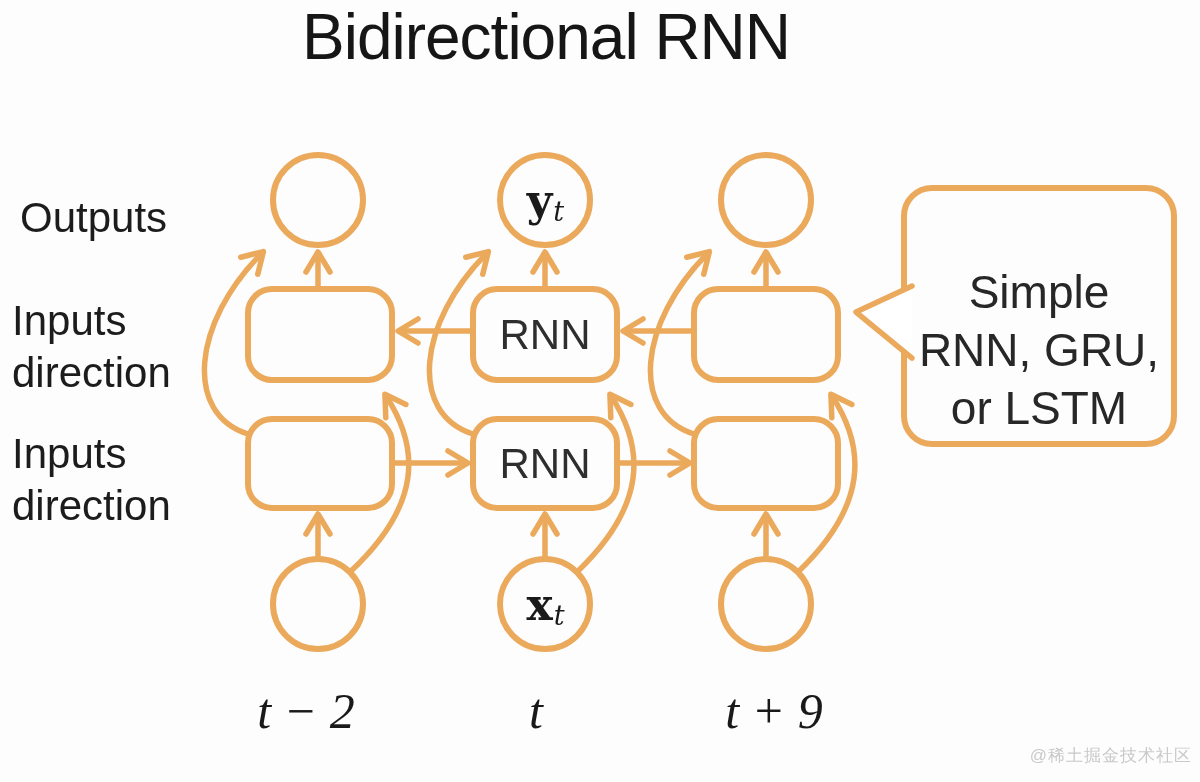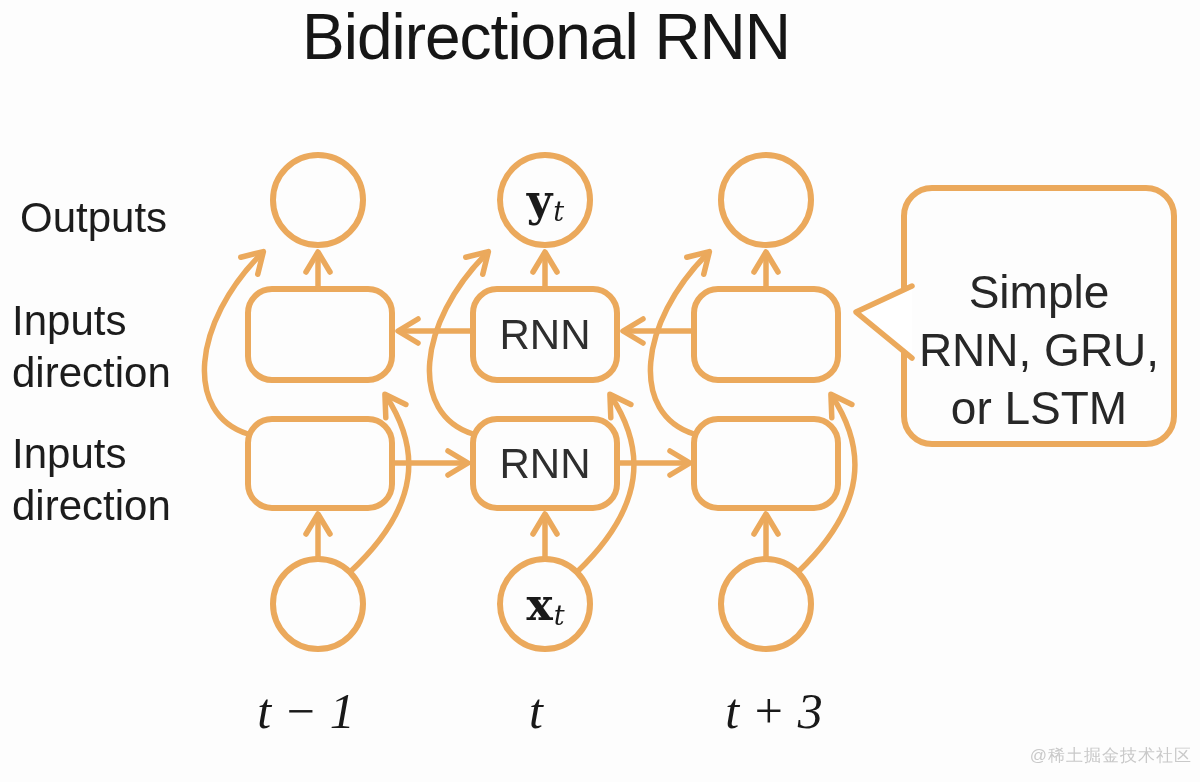--- a/index.html
+++ b/index.html
@@ -123,18 +123,18 @@
   </div>
   <div class="txt mathnode" style="left:495px; top:576px; width:100px; height:56px;">
     <span class="sym">x</span>
       <span class="subt">t</span>
   </div>
 
   <div class="txt callout-text" style="left:904px; top:227px;margin-top:36px;">Simple
 RNN, GRU,
 or LSTM</div>
 
-  <div class="txt timelabel" style="left:230px; top:682px;">t − 1</div>
+  <div class="txt timelabel" style="left:230px; top:682px;">t − 2</div>
   <div class="txt timelabel" style="left:460px; top:682px;">t</div>
-  <div class="txt timelabel" style="left:698px; top:682px;">t + 3</div>
+  <div class="txt timelabel" style="left:698px; top:682px;">t + 9</div>
 
   <div class="watermark">@稀土掘金技术社区</div>
 </div>
 
 </body></html>

